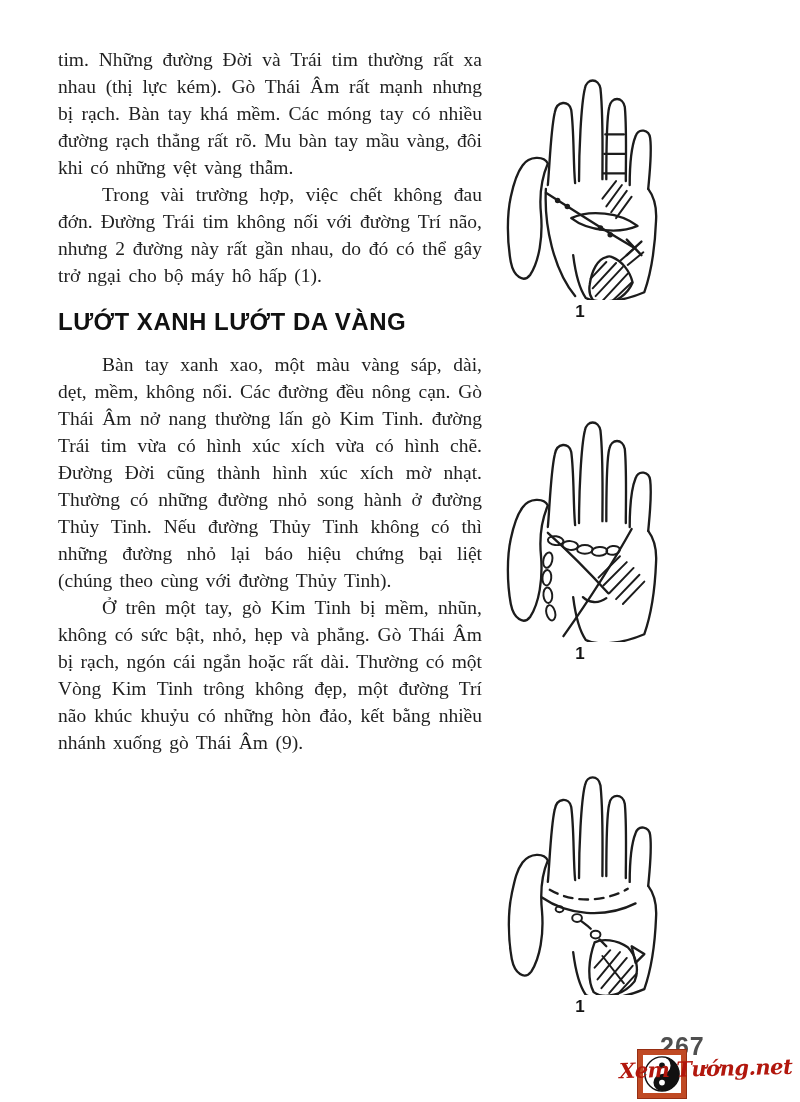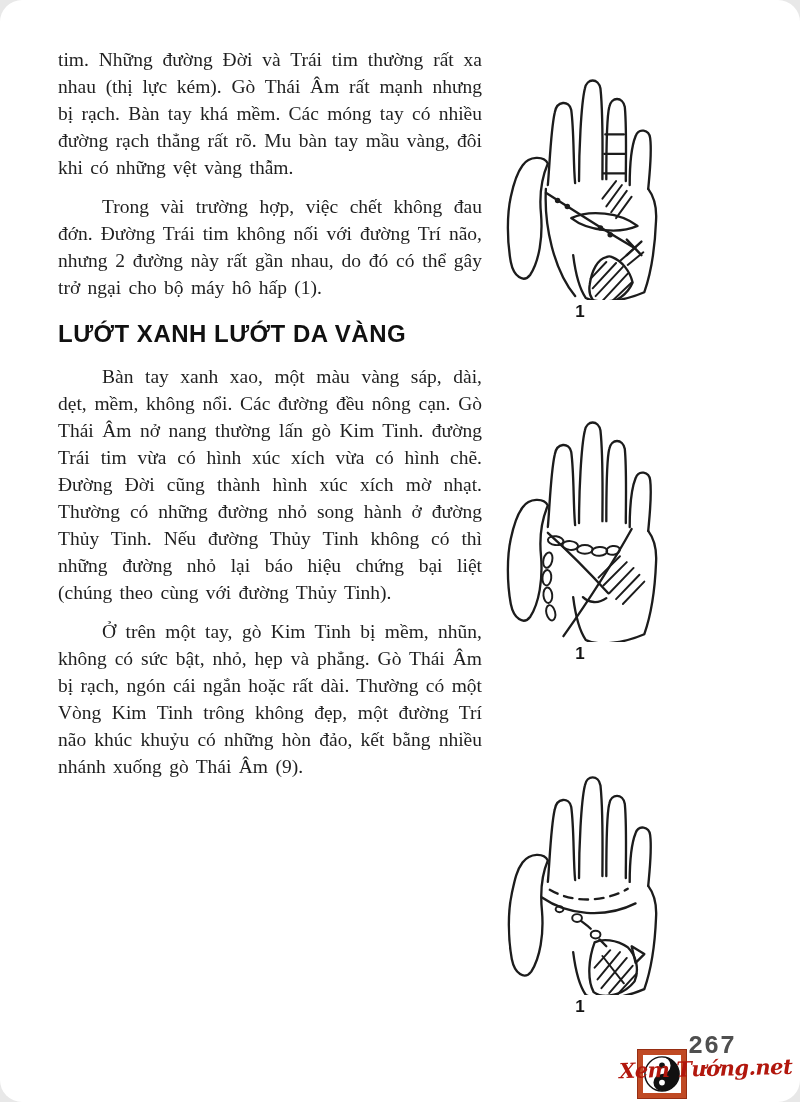--- a/index.html
+++ b/index.html
@@ -3,34 +3,33 @@
 <meta charset="utf-8">
 <style>
   html,body{margin:0;padding:0;background:#e8e8e8;}
   .page{
     position:relative;
     width:800px;height:1102px;
     background:#ffffff;
     overflow:hidden;
     font-family:"Liberation Serif","DejaVu Serif",serif;
     color:#1f1f1f;
-    border-radius:22px;
   }
   .text-col{
     position:absolute;left:58px;top:46px;width:424px;
   }
   .text-col p{
     margin:0;
     font-size:19.5px;line-height:27px;
     text-align:justify;
     word-spacing:2.5px;
     color:#1f1f1f;
   }
   .text-col p.indent{text-indent:44px;}
-  .text-col p + p{margin-top:12px;}
+  .text-col p + p{}
   .text-col h2{
     font-family:"Liberation Sans","DejaVu Sans",sans-serif;
     font-weight:bold;
     font-size:24px;line-height:30px;
     letter-spacing:0.5px;
     color:#111;
     margin:18px 0 14px 0;
   }
   .fig{
     position:absolute;width:170px;text-align:center;
@@ -39,24 +38,23 @@
   .fig .fig-label{
     font-family:"Liberation Sans","DejaVu Sans",sans-serif;
     font-weight:bold;font-size:17px;color:#141414;
     margin-top:2px;
   }
   #fig1{left:495px;top:70px;}
   #fig2{left:495px;top:412px;}
   #fig3{left:495px;top:765px;}
   .page-number{
     position:absolute;left:660px;top:1032px;
-    font-family:Liberation Mono, monospace;
+    font-family:Liberation Sans, sans-serif;
     font-weight:bold;font-size:25px;letter-spacing:1px;
     color:#4f4f4f;
-    margin-left:28px;
   }
   .logo-box{
     position:absolute;left:638px;top:1050px;
     width:38px;height:38px;
     background:#ffffff;
     border:5px solid #c04a24;
     box-shadow:0 0 0 1px #962d12;
   }
   .logo-box svg{display:block;margin:0;}
   .watermark{

